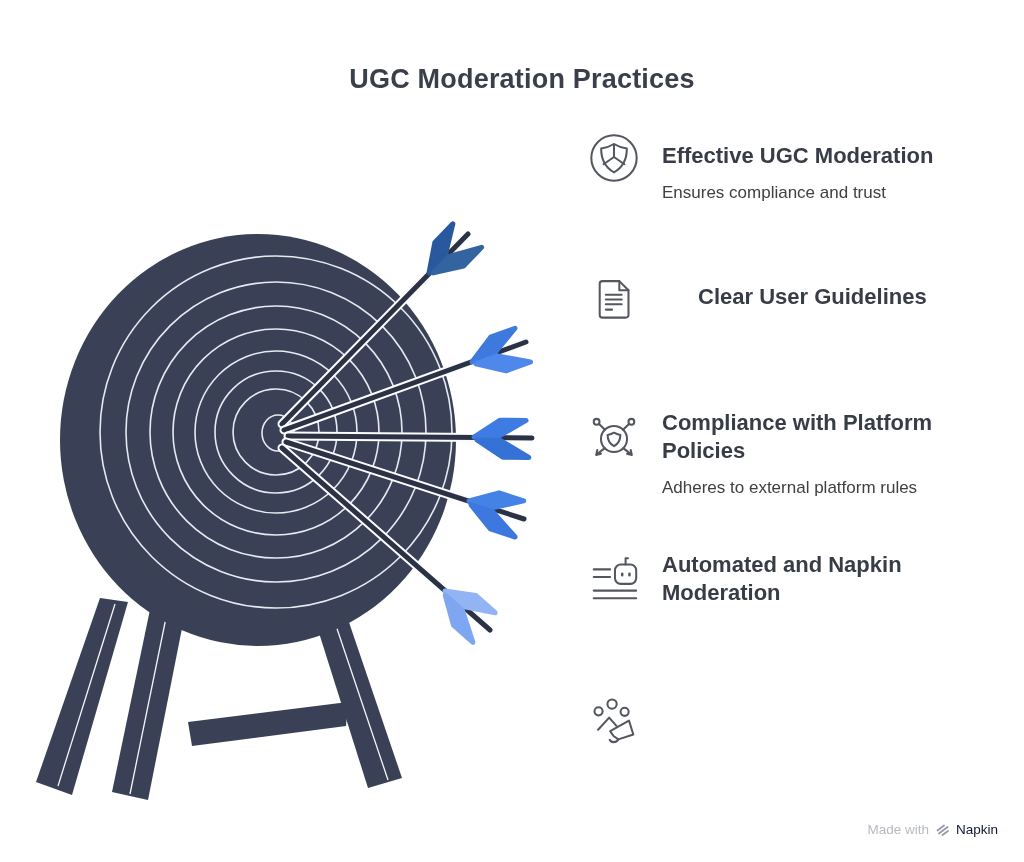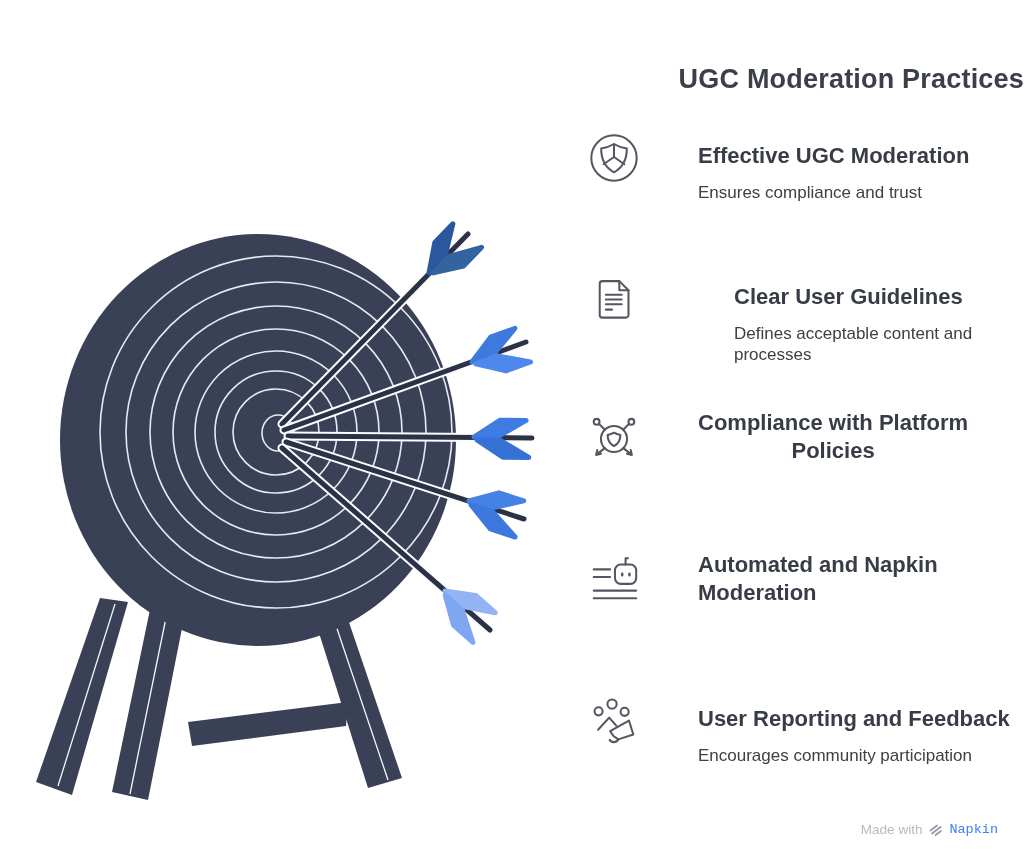--- a/index.html
+++ b/index.html
@@ -3,45 +3,45 @@
 <meta charset="utf-8">
 <style>
   html,body{margin:0;padding:0;}
   body{
     width:1024px;height:862px;position:relative;overflow:hidden;
     background:#ffffff;
     font-family:"Liberation Sans","DejaVu Sans",sans-serif;
   }
   .page-title{
     position:absolute;top:46px;left:0;right:0;
-    text-align:right;font-size:27px;font-weight:700;color:#3b3f4a;
+    text-align:center;font-size:27px;font-weight:700;color:#3b3f4a;
     letter-spacing:.2px;
     padding-left:20px;
   }
   .illustration{position:absolute;left:8px;top:196px;width:556px;height:660px;}
   .feature-list{position:absolute;left:586px;top:0;width:436px;}
   .feature-item{position:absolute;left:0;display:flex;align-items:flex-start;}
   .feature-item .icon-box{width:56px;height:58px;flex:0 0 56px;margin-right:20px;}
   .feature-item.single .icon-box{margin-top:-13px;}
   .feature-item.double .icon-box{margin-top:0px;}
-  .feature-text{max-width:360px;margin-left:36px;}
+  .feature-text{max-width:360px;}
   .feature-title{
     font-size:22px;font-weight:700;color:#383c46;line-height:28px;
     white-space:pre-line;
   }
   .feature-desc{
     margin-top:12px;font-size:17px;color:#404040;line-height:21px;
   }
-  .item-1{top:142px;} .item-2{top:283px;gap:36px;} .item-3{top:409px;text-align:center;}
+  .item-1{top:142px;} .item-2{top:283px;gap:36px;} .item-3{top:409px;}
   .item-4{top:551px;} .item-5{top:705px;}
   .watermark{
     position:absolute;top:822px;right:26px;display:flex;align-items:center;gap:6px;
     font-size:13.5px;color:#b6bac1;
   }
-  .watermark .brand{color:#3b82f6;font-family:Liberation Mono, monospace;}
+  .watermark .brand{color:#0f172a;}
   svg .ic{stroke:#54575f;stroke-width:2.1;fill:none;stroke-linecap:round;stroke-linejoin:round;}
 </style>
 </head>
 <body>
 
 <h1 class="page-title">UGC Moderation Practices</h1>
 
 <svg class="illustration" viewBox="0 0 556 660" aria-hidden="true">
 
   <g>
@@ -140,21 +140,20 @@
       <svg viewBox="0 0 58 58" width="56" height="58">
         <g class="ic">
           <path d="M17 10.5 h17.5 l9.5 9.5 v25.5 a2.8 2.8 0 0 1 -2.8 2.8 H17 a2.8 2.8 0 0 1 -2.8 -2.8 V13.3 a2.8 2.8 0 0 1 2.8 -2.8 Z"></path>
           <path d="M34.5 10.5 V20 h9.5"></path>
           <path d="M20.5 24.5 h16.5 M20.5 29.5 h16.5 M20.5 34.5 h16.5 M20.5 40 h6.5"></path>
         </g>
       </svg>
     </div>
     <div class="feature-text">
       <div class="feature-title">Clear User Guidelines</div>
-      <div class="feature-desc">Defines acceptable content and processes</div>
     </div>
   </div>
 
   <div class="feature-item double item-3">
     <div class="icon-box">
       <svg viewBox="0 0 58 58" width="56" height="58">
         <g class="ic">
           <circle cx="29" cy="30" r="13.5"></circle>
           <path d="M29 23.5 c-2.4 1.4 -4.7 2 -6.6 2.3 c0 4.8 1.7 9 6.6 11.6 c4.9 -2.6 6.6 -6.8 6.6 -11.6 c-1.9 -.3 -4.2 -.9 -6.6 -2.3 Z"></path>
           <path d="M19.6 20.5 L13.5 14.5"></path>
@@ -162,20 +161,21 @@
           <path d="M38.4 20.5 L44.5 14.5"></path>
             <circle cx="47" cy="12.2" r="3"></circle>
           <path d="M19.4 39.5 L10.5 46.5 M10.5 46.5 l1.2 -5 M10.5 46.5 l5 -1.2"></path>
           <path d="M38.6 39.5 L47.5 46.5 M47.5 46.5 l-1.2 -5 M47.5 46.5 l-5 -1.2"></path>
         </g>
       </svg>
     </div>
     <div class="feature-text">
       <div class="feature-title">Compliance with Platform
 Policies</div>
+      <div class="feature-desc">Adheres to external platform rules</div>
     </div>
   </div>
 
   <div class="feature-item double item-4">
     <div class="icon-box">
       <svg viewBox="0 0 58 58" width="56" height="58">
         <g class="ic">
           <path d="M8 18 h17 M8 26 h17"></path>
           <rect x="30" y="13" width="22" height="20" rx="6"></rect>
           <path d="M41 13 V6.5 M41 6.5 h2.5"></path>
@@ -195,24 +195,20 @@
       <svg viewBox="0 0 58 58" width="56" height="58">
         <g class="ic">
           <circle cx="13" cy="19" r="4.2"></circle>
           <circle cx="27" cy="11.5" r="4.8"></circle>
           <circle cx="40" cy="19.5" r="4.2"></circle>
           <path d="M12.5 38 L24 25.5 L31.5 34"></path>
           <path d="M28.5 44.5 L25 39.5 L44.5 28.5 L49 43 L33.5 48 Z"></path>
           <path d="M33.5 48 c-2.5 4 -7.5 3.5 -9 .5"></path>
         </g>
       </svg>
-    </div>
-    <div class="feature-text">
-      <div class="feature-title">User Reporting and Feedback</div>
-      <div class="feature-desc">Encourages community participation</div>
     </div>
   </div>
 
 </div>
 
 <div class="watermark">
   <span>Made with</span>
   <svg width="15" height="15" viewBox="0 0 15 15">
     <g stroke="#949aa8" stroke-width="1.8" stroke-linecap="round">
       <line x1="2.5" y1="8.5" x2="9" y2="3.5"></line>

